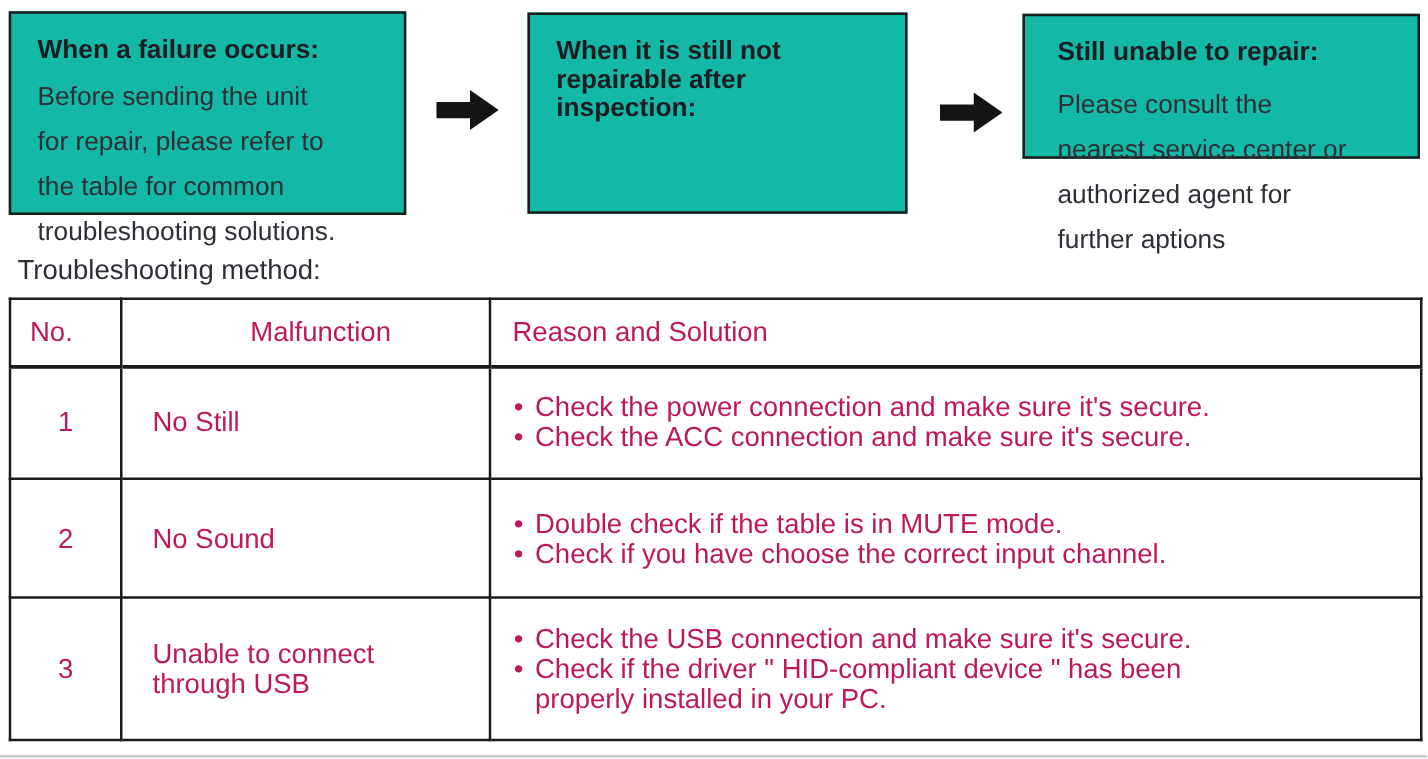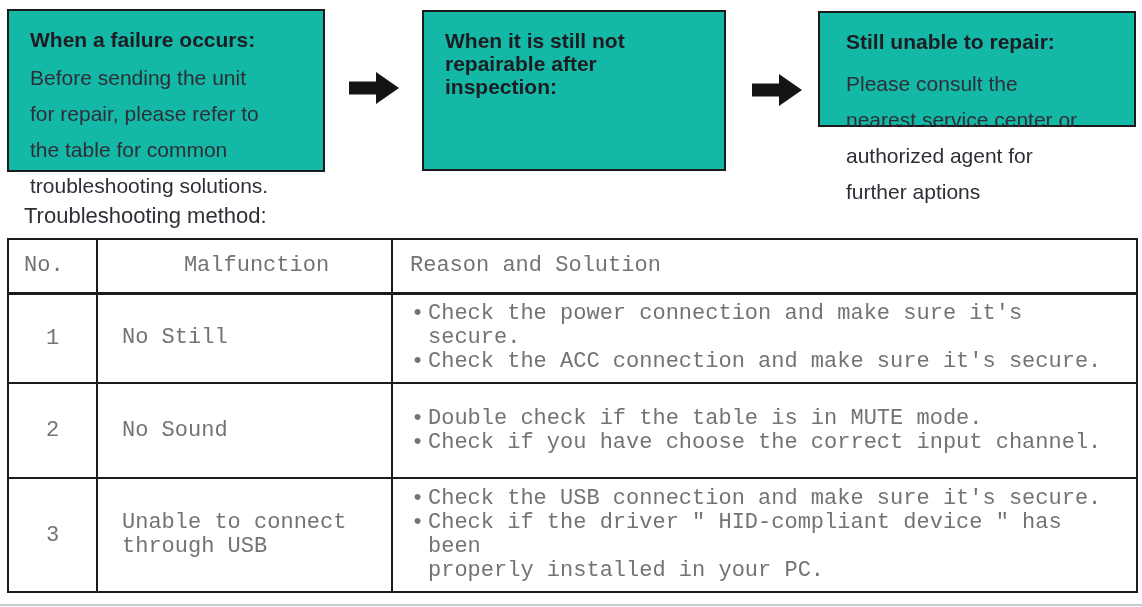--- a/index.html
+++ b/index.html
@@ -44,37 +44,36 @@
 
   
   .flow-arrow { position: absolute; width: 50px; height: 32px; }
   .arrow1 { left: 349px; top: 72px; }
   .arrow2 { left: 752px; top: 74px; }
   .flow-arrow svg { display: block; fill: #141414; }
 
   
   .section-label {
     position: absolute;
-    left: 24px;
+    left: 14px;
     top: 203px;
     font-size: 22px;
     color: #2e2e36;
   }
 
   
   table.ts-table {
     position: absolute;
     left: 7px;
     top: 238px;
     width: 1129px;
     border-collapse: collapse;
     table-layout: fixed;
     font-size: 22px;
-    color: #737373;
-    font-family: Liberation Mono, monospace;
+    color: #be185d;
   }
   .ts-table th, .ts-table td {
     border: 2px solid #1b1b1b;
     vertical-align: middle;
     font-weight: normal;
     box-sizing: border-box;
     padding: 0;
   }
   .ts-table thead th { border-bottom-width: 3px; height: 54px; }
   .ts-table tr.row-1 td { height: 90px; }

